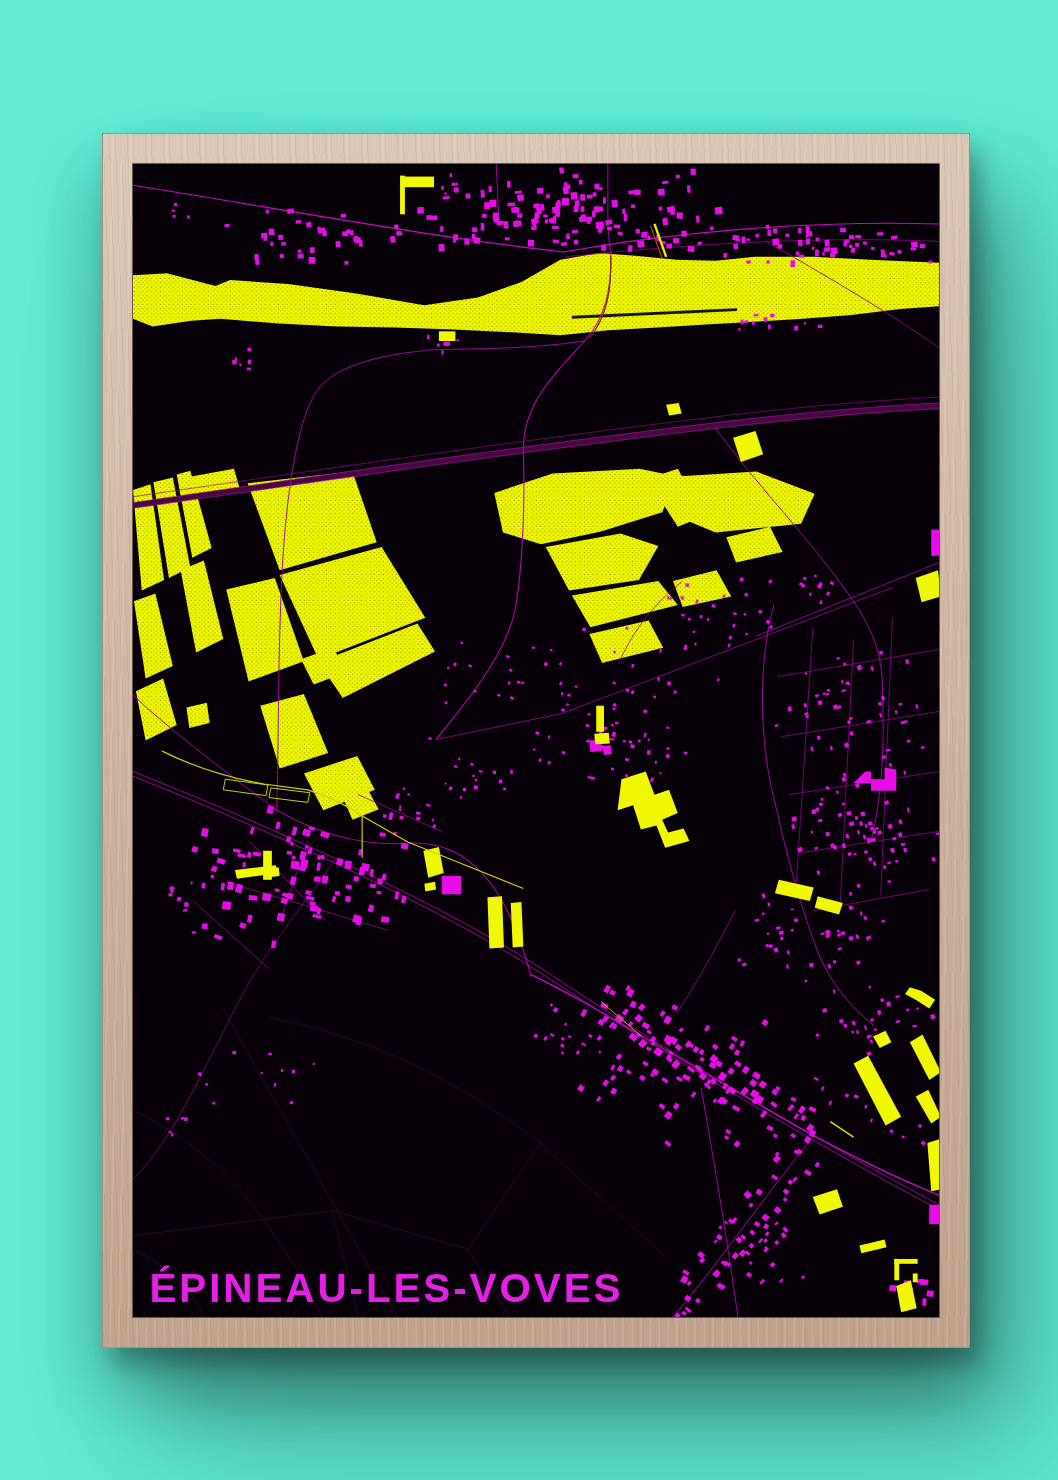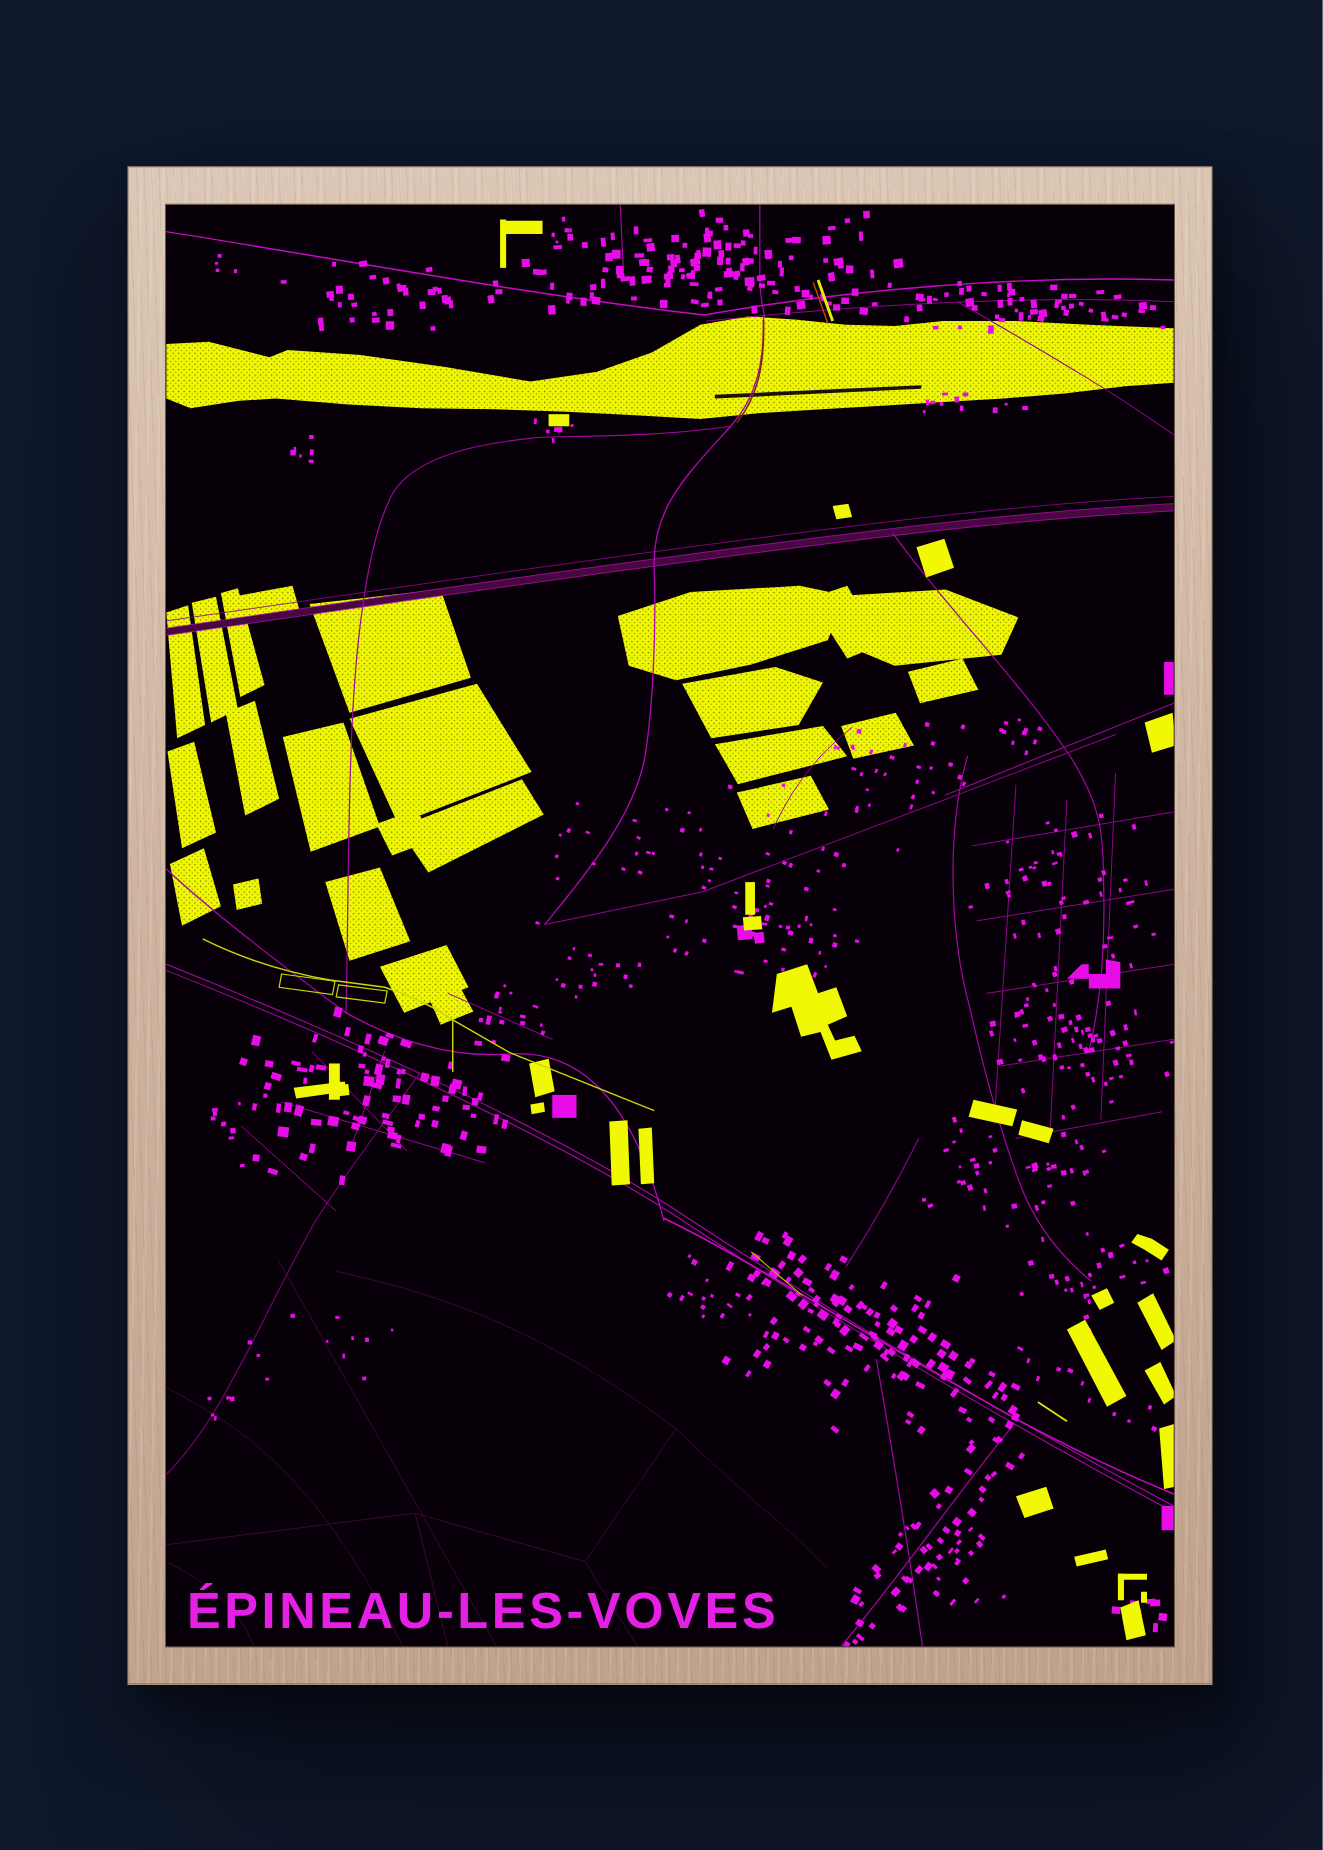--- a/index.html
+++ b/index.html
@@ -1,17 +1,17 @@
 <!DOCTYPE html>
 <html><head>
 <meta charset="utf-8">
 <style>
   html,body{margin:0;padding:0;background:#ffffff;}
   body{width:1058px;height:1480px;position:relative;font-family:"Liberation Sans",sans-serif;overflow:hidden;}
-  .stage{position:absolute;inset:0;background:#0f172a;padding-left:48px;}
+  .stage{position:absolute;inset:0;background:#5eead4;padding-left:48px;}
   .frame{
     position:absolute;left:103px;top:134px;width:866px;height:1213px;box-sizing:border-box;
     padding:30px;
     background:
       repeating-linear-gradient(91deg, rgba(255,255,255,0.10) 0 2px, rgba(255,255,255,0) 2px 9px),
       repeating-linear-gradient(88deg, rgba(93,62,40,0.07) 0 1px, rgba(93,62,40,0) 1px 6px),
       linear-gradient(176deg,#dcc8b6 0%,#cfb5a1 45%,#c0a28c 100%);
     box-shadow:
       0 0 0 1px #a98f7b,
       10px 16px 22px rgba(0,0,0,0.28),

